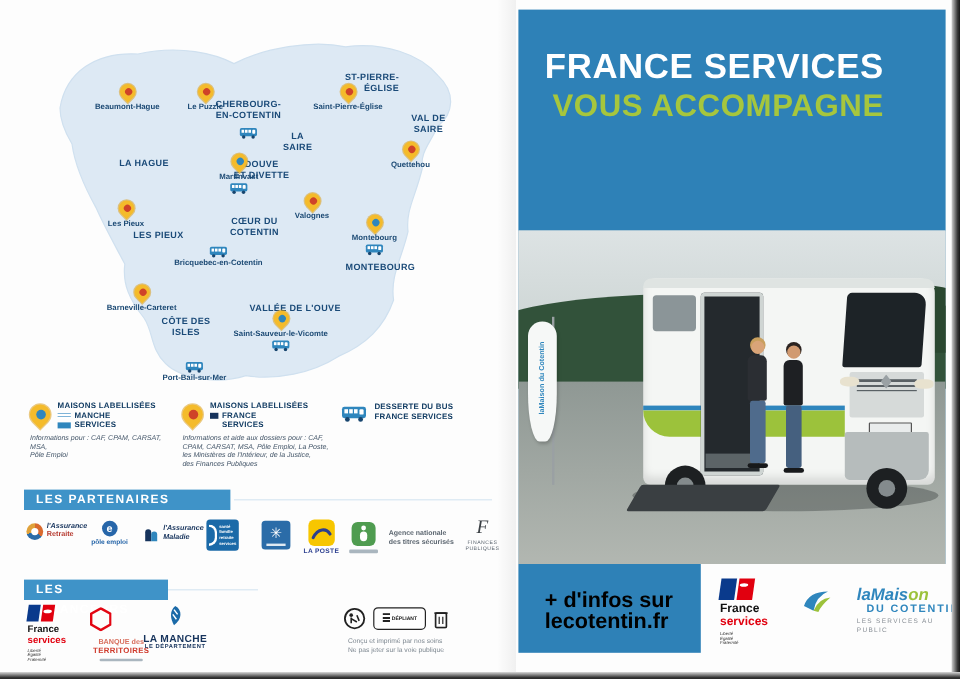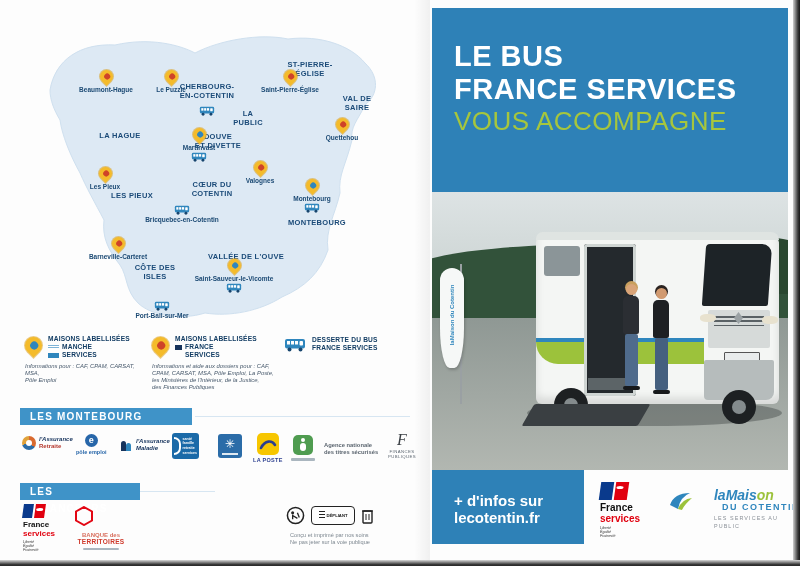--- a/index.html
+++ b/index.html
@@ -101,21 +101,21 @@
   .print-marks{position:absolute;display:flex;gap:6px;align-items:center;}
   .dep-badge{width:42px;height:17px;border:1.5px solid #222;border-radius:4px;display:flex;align-items:center;justify-content:center;gap:2px;}
   .dep-badge .bars{width:6px;height:9px;background:repeating-linear-gradient(180deg,#222 0 1.5px,#fff 1.5px 3px);}
   .dep-badge span{font-size:4.2px;font-weight:800;color:#111;}
   .note{position:absolute;font-size:5.6px;line-height:7px;color:#7d8790;white-space:pre-line;}
 
   
   .panel{position:absolute;left:432px;top:8px;width:356px;height:462px;background:#2e81b7;}
   .cover-title{position:absolute;left:22px;top:32px;}
   .t-white{font-size:29px;line-height:33px;font-weight:800;color:#fff;letter-spacing:.5px;}
-  .t-green{font-size:26px;line-height:30px;font-weight:400;color:#a6c63d;letter-spacing:.5px;}
+  .t-green{font-size:26px;line-height:30px;font-weight:700;color:#a6c63d;letter-spacing:.5px;text-align:right;}
 
   
   .photo{position:absolute;left:0;top:184px;width:356px;height:278px;overflow:hidden;background:#d7dedf;}
   .sky{position:absolute;left:0;top:0;width:100%;height:120px;background:linear-gradient(#dde3e4,#c6cfcd);}
   .trees{position:absolute;left:-20px;top:52px;width:420px;height:80px;background:#32523a;border-radius:45% 55% 0 0/26px;}
   .trees2{position:absolute;left:180px;top:42px;width:220px;height:60px;background:#2a4730;border-radius:50% 50% 0 0/30px;}
   .road{position:absolute;left:0;top:126px;width:100%;height:152px;background:linear-gradient(#8f9894,#b2b7b1);}
   .bus-shadow{position:absolute;left:95px;top:208px;width:255px;height:26px;background:rgba(40,45,45,.35);border-radius:50%;}
   .bus-body{position:absolute;left:104px;top:40px;width:243px;height:172px;background:#f4f6f4;border-radius:10px 12px 6px 6px;box-shadow:inset 0 -6px 8px rgba(0,0,0,.12);}
   .bus-roof{position:absolute;left:104px;top:40px;width:243px;height:8px;background:#dfe4e2;border-radius:10px 12px 0 0;}
@@ -139,21 +139,21 @@
   .flag span{position:absolute;left:-28px;top:44px;width:80px;transform:rotate(-90deg);
     font-size:6px;font-weight:800;color:#2f86bd;text-align:center;}
   .person{position:absolute;width:26px;}
   .head{width:11px;height:11px;border-radius:50%;margin:0 auto;}
   .torso{width:16px;height:38px;border-radius:5px 5px 2px 2px;margin:1px auto 0;}
   .legs{width:13px;height:52px;border-radius:2px;margin:0 auto;}
   .feet{width:17px;height:4px;background:#17191b;border-radius:2px;margin:0 auto;}
 
   
   .infos-box{position:absolute;left:432px;top:470px;width:152px;height:74px;background:#2e81b7;}
-  .infos-text{position:absolute;left:22px;top:22px;font-size:15px;line-height:17px;font-weight:800;color:#ffffff;}
+  .infos-text{position:absolute;left:22px;top:22px;font-size:18px;line-height:17px;font-weight:800;color:#000000;}
   .fs-footer{position:absolute;left:600px;top:482px;}
   .fs-footer .fs-flag .b,.fs-footer .fs-flag .r{width:13px;height:18px;}
   .fs-footer .fs-l1,.fs-footer .fs-l2{font-size:10px;line-height:11px;}
   .maison{position:absolute;left:668px;top:488px;display:flex;gap:20px;align-items:flex-start;}
   .mname{font-size:14px;line-height:14px;font-weight:800;font-style:italic;}
   .mname .p1{color:#2f86bd;} .mname .p2{color:#9cc23b;}
   .mline2{font-size:9px;font-weight:800;color:#2f86bd;letter-spacing:1.5px;line-height:11px;text-align:right;}
   .mline3{font-size:5.4px;color:#8a9097;letter-spacing:1.1px;line-height:8px;margin-top:1px;}
 </style>
 </head>
@@ -165,26 +165,26 @@
              C300,20 330,30 345,48 C360,62 358,80 345,90 C338,105 330,112 332,125
              C326,150 318,160 320,178 C315,200 305,215 308,235 C300,258 285,272 262,282
              C240,296 210,302 185,298 C160,306 130,300 118,288 C105,275 108,262 100,250
              C88,235 82,222 84,205 C75,188 66,172 60,158 C50,140 42,120 40,105
              C34,95 30,85 30,75 Z" fill="#dde9f4" stroke="#cfe0ef" stroke-width="1"></path>
   </svg>
   <div style="position:absolute;left:0;top:0;width:400px;height:315px;">
       <div class="area-label" style="left: 100px; top: 84px; margin-top: 33px;">LA HAGUE</div>
       <div class="area-label" style="left: 187px; top: 68px;">CHERBOURG-
 EN-COTENTIN</div>
-      <div class="area-label" style="left: 290px; top: 46px;">ST-PIERRE-
+      <div class="area-label" style="left: 290px; top: 46px; text-align: right;">ST-PIERRE-
 ÉGLISE</div>
       <div class="area-label" style="left: 337px; top: 80px;">VAL DE
 SAIRE</div>
       <div class="area-label" style="left: 228px; top: 95px;">LA
-PUBLIC</div>
+SAIRE</div>
       <div class="area-label" style="left: 198px; top: 118px;">DOUVE
 ET DIVETTE</div>
       <div class="area-label" style="left: 112px; top: 177px;">LES PIEUX</div>
       <div class="area-label" style="left: 192px; top: 166px;">CŒUR DU
 COTENTIN</div>
       <div class="area-label" style="left: 297px; top: 204px;">MONTEBOURG</div>
       <div class="area-label" style="left: 135px; top: 249px;">CÔTE DES
 ISLES</div>
       <div class="area-label" style="left: 226px; top: 238px;">VALLÉE DE L'OUVE</div>
       <div class="marker" style="left: 86px; top: 71px;">
@@ -371,21 +371,21 @@
           </svg>
       </div>
       <div>
         <div class="leg-l1">DESSERTE DU BUS</div>
         <div class="leg-l1">FRANCE SERVICES</div>
       </div>
     </div>
   </div>
 </div>
 
-<div class="band" style="left:20px;top:408px;width:152px;">LES MONTEBOURG</div>
+<div class="band" style="left:20px;top:408px;width:152px;">LES PARTENAIRES</div>
 <div class="band-line" style="left:195px;top:416px;width:215px;"></div>
 
 <div class="prow">
   <div class="plogo" style="left:2px;top:8px;display:flex;gap:3px;align-items:center;">
     <span class="swirl"></span>
     <div>
       <div class="p-l1">l'Assurance</div>
       <div class="p-l2">Retraite</div>
     </div>
   </div>
@@ -454,20 +454,28 @@
 Égalité
 Fraternité</div>
   </div>
   <div class="flogo" style="left:55px;top:6px;width:52px;">
     <svg class="hex" viewBox="0 0 18 20">
         <polygon points="9,1 17,5.5 17,14.5 9,19 1,14.5 1,5.5" fill="none" stroke="#e30613" stroke-width="2"></polygon>
       </svg>
     <div class="bt-l1">BANQUE des</div>
     <div class="bt-l2">TERRITOIRES</div>
     <div class="blurbar" style="width:36px;height:2px;"></div>
+  </div>
+  <div class="flogo" style="left:95px;top:4px;width:62px;text-align:center;">
+    <svg width="16" height="18" viewBox="0 0 16 18">
+        <path d="M8 1 C14 4 14 12 7 17 C4 12 3 5 8 1 Z" fill="#1b6aa8"></path>
+        <path d="M7 4 L10 8 M6 8 L9 12" stroke="#fff" stroke-width="1.2"></path>
+      </svg>
+    <div class="lm-l1">LA MANCHE</div>
+    <div class="lm-l2">LE DÉPARTEMENT</div>
   </div>
 
   <div class="print-marks" style="left:266px;top:6px;">
     <svg width="19" height="19" viewBox="0 0 20 20">
         <circle cx="10" cy="10" r="8.5" fill="none" stroke="#222" stroke-width="1.6"></circle>
         <circle cx="7" cy="7" r="1.6" fill="#222"></circle>
         <path d="M7 9 L7 14 M7 10 L12 13 M12 7 L14 12" stroke="#222" stroke-width="1.4"></path>
       </svg>
     <div class="dep-badge">
       <span class="bars"></span>
@@ -479,21 +487,20 @@
         <line x1="5" y1="7" x2="5" y2="13" stroke="#222" stroke-width="1"></line>
         <line x1="8" y1="7" x2="8" y2="13" stroke="#222" stroke-width="1"></line>
       </svg>
   </div>
   <div class="note" style="left:270px;top:32px;">Conçu et imprimé par nos soins
 Ne pas jeter sur la voie publique</div>
 </div>
 
 <div class="panel">
   <div class="cover-title">
-    <div class="t-white">LE BUS</div>
     <div class="t-white">FRANCE SERVICES</div>
     <div class="t-green">VOUS ACCOMPAGNE</div>
   </div>
 
   <div class="photo">
     <div class="sky"></div>
     <div class="trees"></div>
     <div class="trees2"></div>
     <div class="road"></div>
     <div class="bus-shadow"></div>

